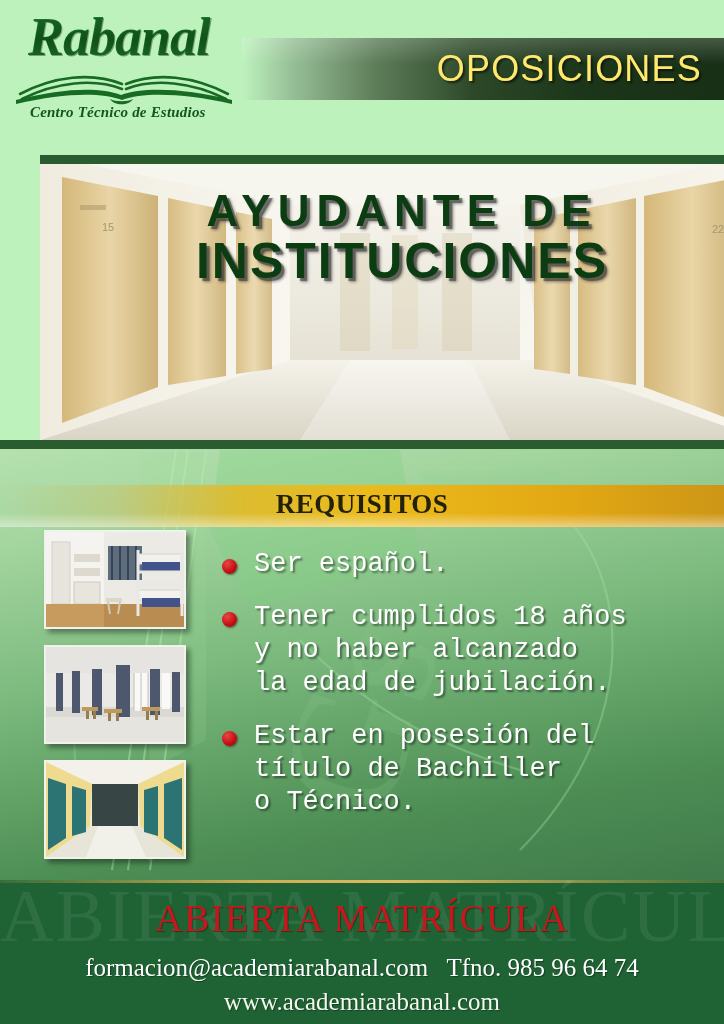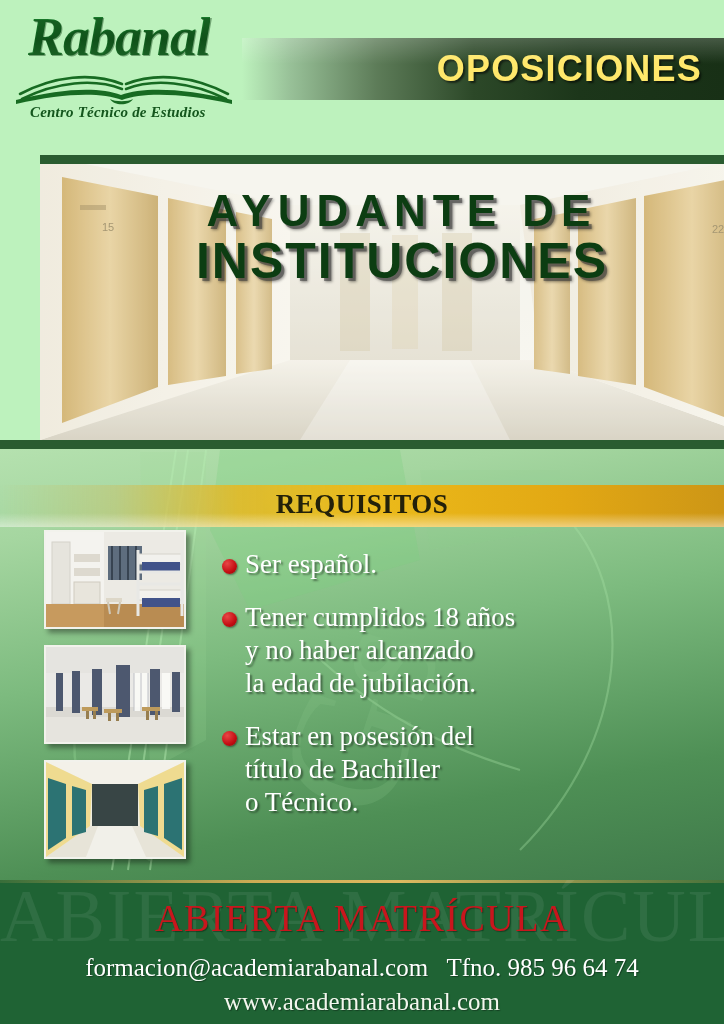--- a/index.html
+++ b/index.html
@@ -56,21 +56,21 @@
        rgba(24,48,22,1) 100%);
   }
   .banner::after{
     content:"";position:absolute;left:0;right:0;top:0;height:26px;
     background:linear-gradient(180deg,rgba(255,255,255,.20),rgba(255,255,255,0));
     pointer-events:none;
   }
   .banner-text{
     position:absolute;right:22px;top:50%;transform:translateY(-50%);
     font-family:"Liberation Sans", sans-serif;
-    font-weight:bold;font-size:36px;
+    font-weight:normal;font-size:36px;
     color:#ffe86b;
     letter-spacing:1.2px;
     text-shadow:2px 2px 2px rgba(0,0,0,.55);
     white-space:nowrap;
   }
 
   
   .hero{
     position:absolute;left:0;top:155px;width:724px;height:285px;
     overflow:hidden;
@@ -148,22 +148,22 @@
   .bullets{
     position:absolute;left:222px;top:108px;width:480px;z-index:5;
   }
   .bullet-row{position:relative;margin-bottom:20px;}
   .dot{
     position:absolute;left:0;top:11px;width:15px;height:15px;border-radius:50%;
     background:radial-gradient(circle at 35% 30%,#e84646 0%,#c40d12 60%,#8d0409 100%);
     box-shadow:1px 1px 2px rgba(0,0,0,.45);
   }
   .btxt{
-    margin-left:23px;
-    font-family:Liberation Serif, serif;
+    margin-left:32px;
+    font-family:Liberation Mono, monospace;
     font-size:27px;line-height:33px;
     color:#ffffff;
     text-shadow:2px 2px 2px rgba(0,0,0,.45);
     white-space:pre-line;
   }
 
   
   .deco{position:absolute;left:0;top:0;width:724px;height:440px;z-index:1;pointer-events:none;}
 
   

